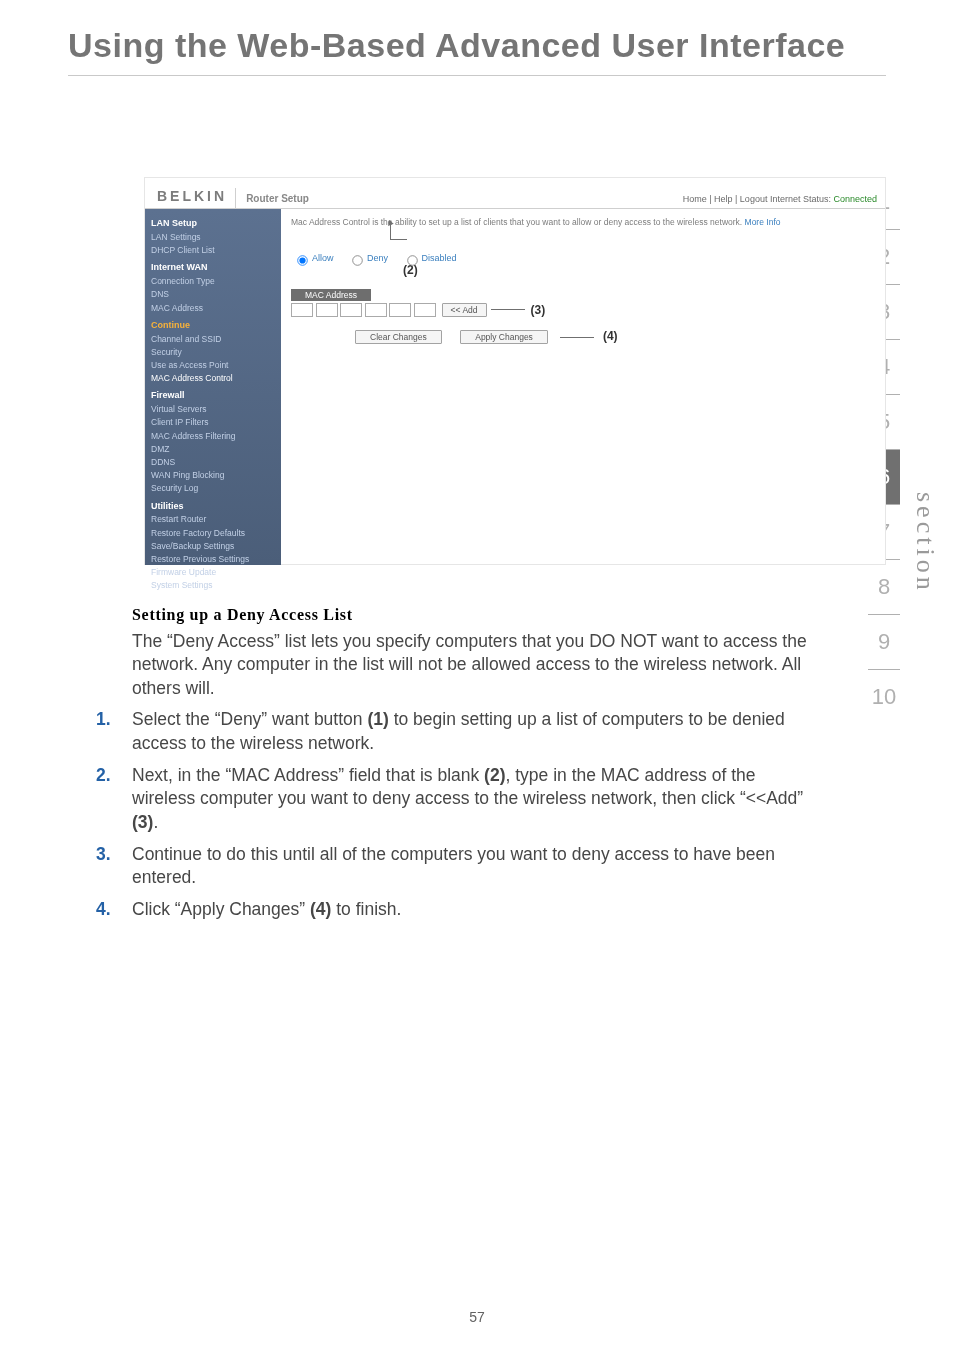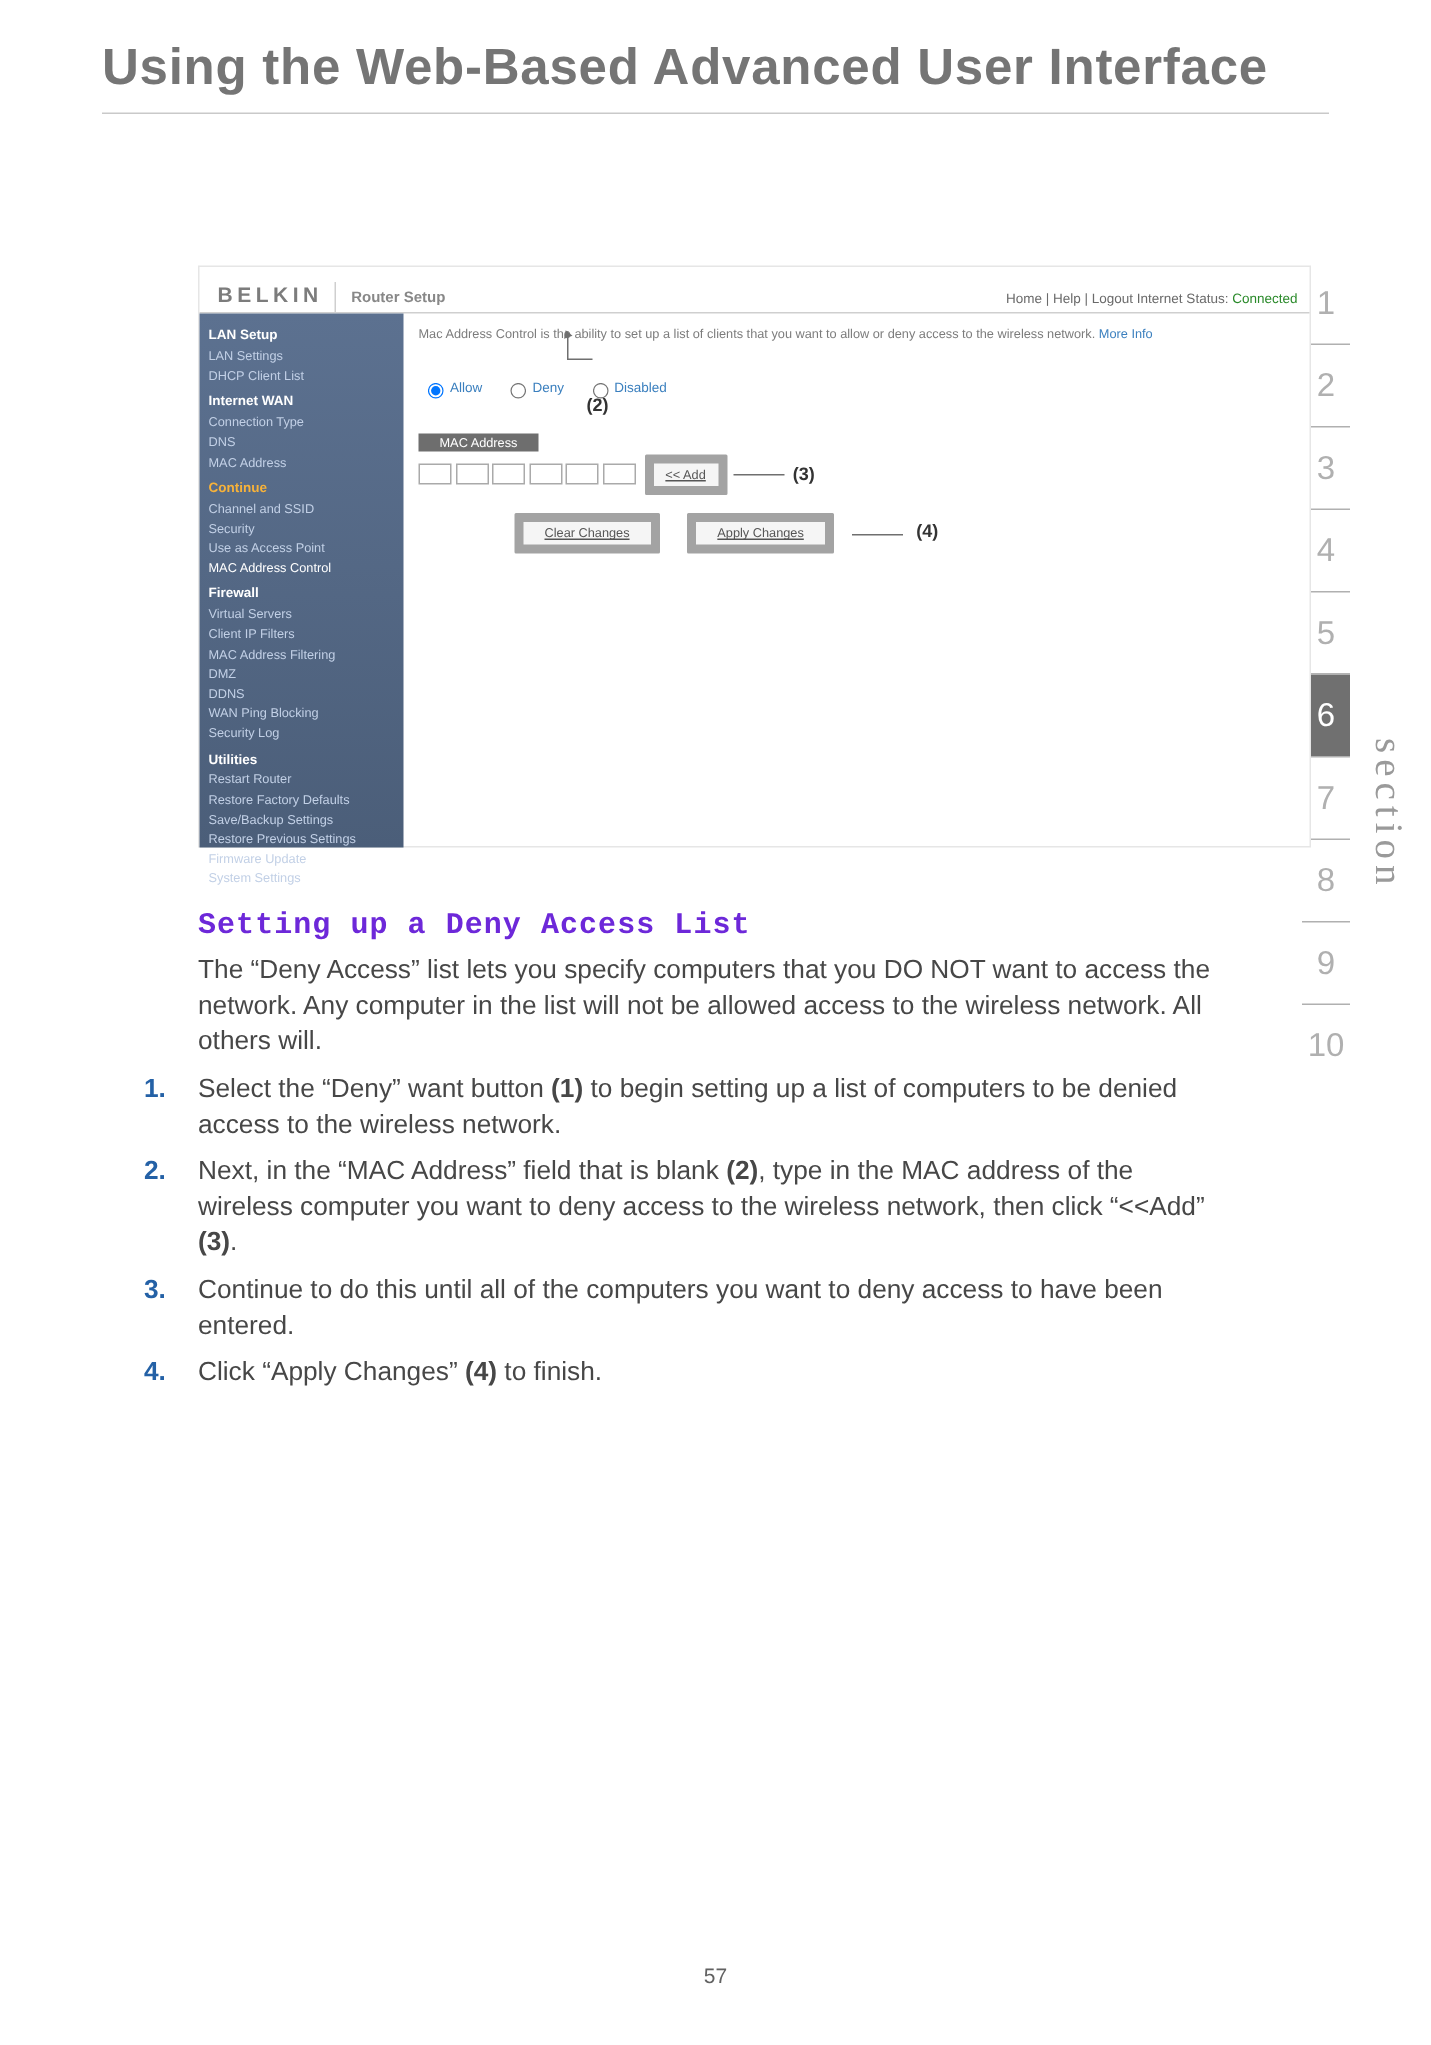--- a/index.html
+++ b/index.html
@@ -62,21 +62,21 @@
     transform: rotate(0deg);
     font-size: 26px;
     color: #9a9a9a;
     letter-spacing: 4px;
     font-family: Georgia, serif;
   }
 
   
   .router-box {
     position: absolute;
-    left: 132px;
+    left: 144px;
     top: 177px;
     width: 740px;
     height: 386px;
     background: #ffffff;
     border: 1px solid #e6e6e6;
   }
   .router-header {
     display: flex;
     align-items: flex-end;
     padding: 6px 8px 0 10px;
@@ -216,27 +216,26 @@
     width: 18px;
     height: 12px;
     border: 1px solid #aaa;
     font-size: 8px;
     padding: 0 1px;
     vertical-align: middle;
   }
   .addbtn, .genbtn {
     font-size: 8.5px;
     padding: 0 8px;
-    height: 27px;
-    border: 6px solid #a3a3a3;
+    height: 14px;
+    border: 1px solid #a3a3a3;
     background: #f5f5f5;
     color: #555;
     border-radius: 1px;
     margin-left: 6px;
-    text-decoration: underline;
   }
   .btnrow {
     margin-top: 12px;
     margin-left: 56px;
   }
   .btnrow .genbtn {
     margin: 0 8px;
     padding: 0 14px;
   }
 
@@ -245,25 +244,25 @@
     position: absolute;
     left: 132px;
     top: 604px;
     width: 680px;
     font-size: 17.5px;
     color: #474747;
     line-height: 1.35;
   }
   .body-text h2 {
     margin: 0 0 4px 0;
-    font-size: 20px;
-    font-weight: bold;
-    color: #6d28d9;
+    font-size: 16px;
+    font-weight: bold;
+    color: #000000;
     letter-spacing: 0.7px;
-    font-family: Liberation Mono, monospace;
+    font-family: Liberation Serif, serif;
   }
   .body-text ol {
     padding-left: 0;
     margin: 8px 0 0 0;
     list-style: none;
   }
   .body-text ol li {
     position: relative;
     padding-left: 0;
     margin: 8px 0 8px -36px;

